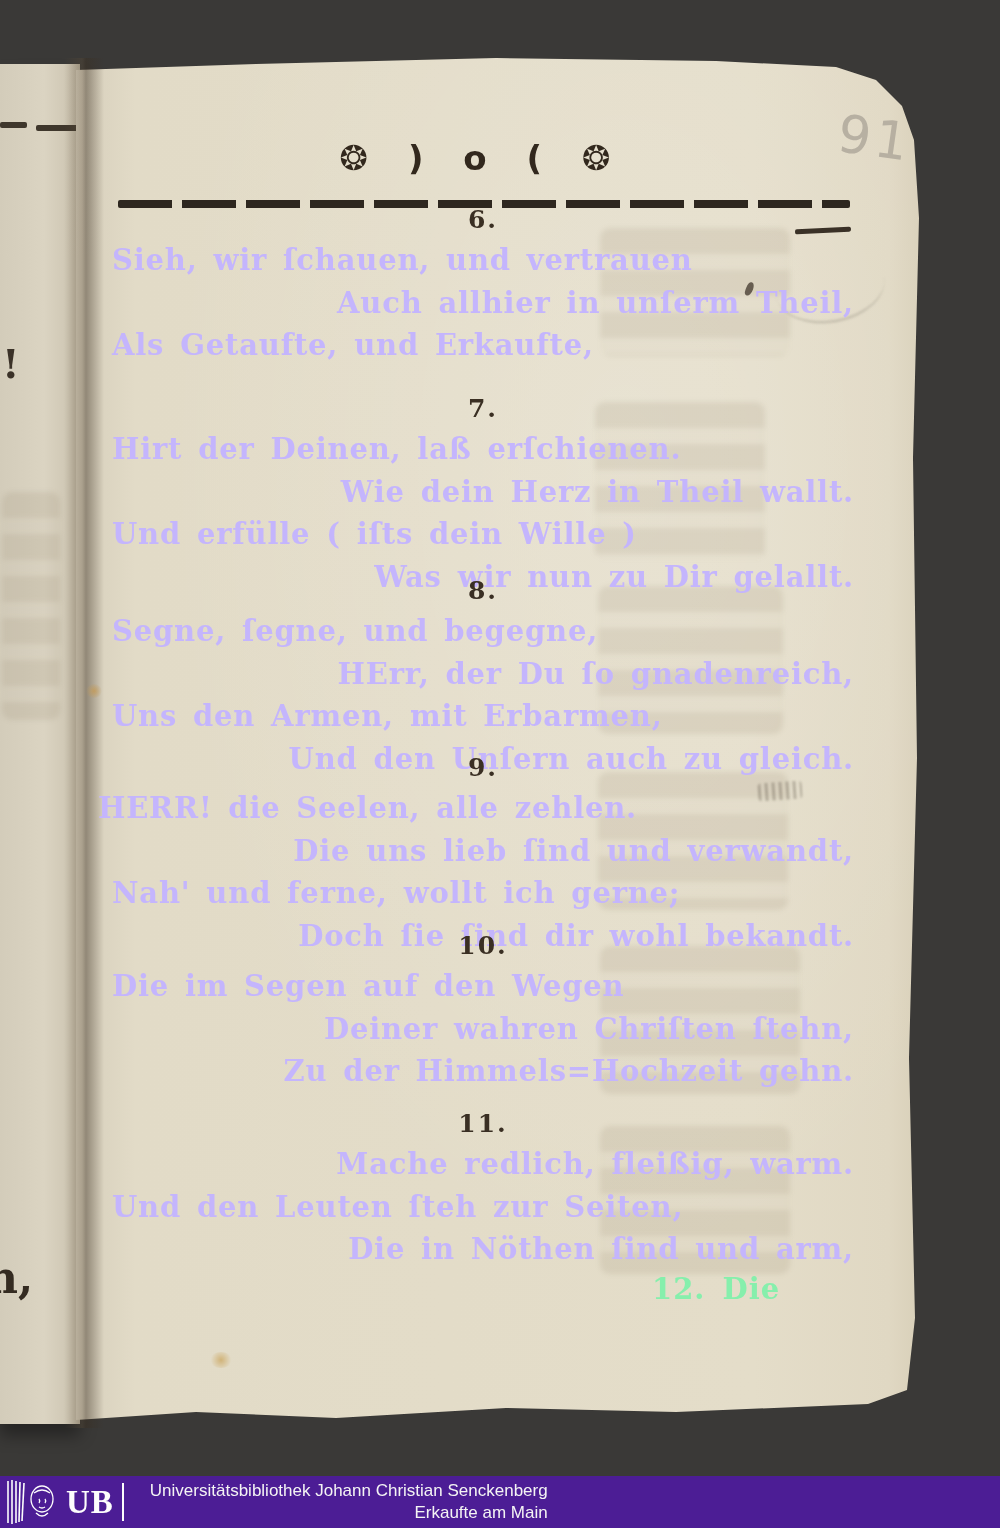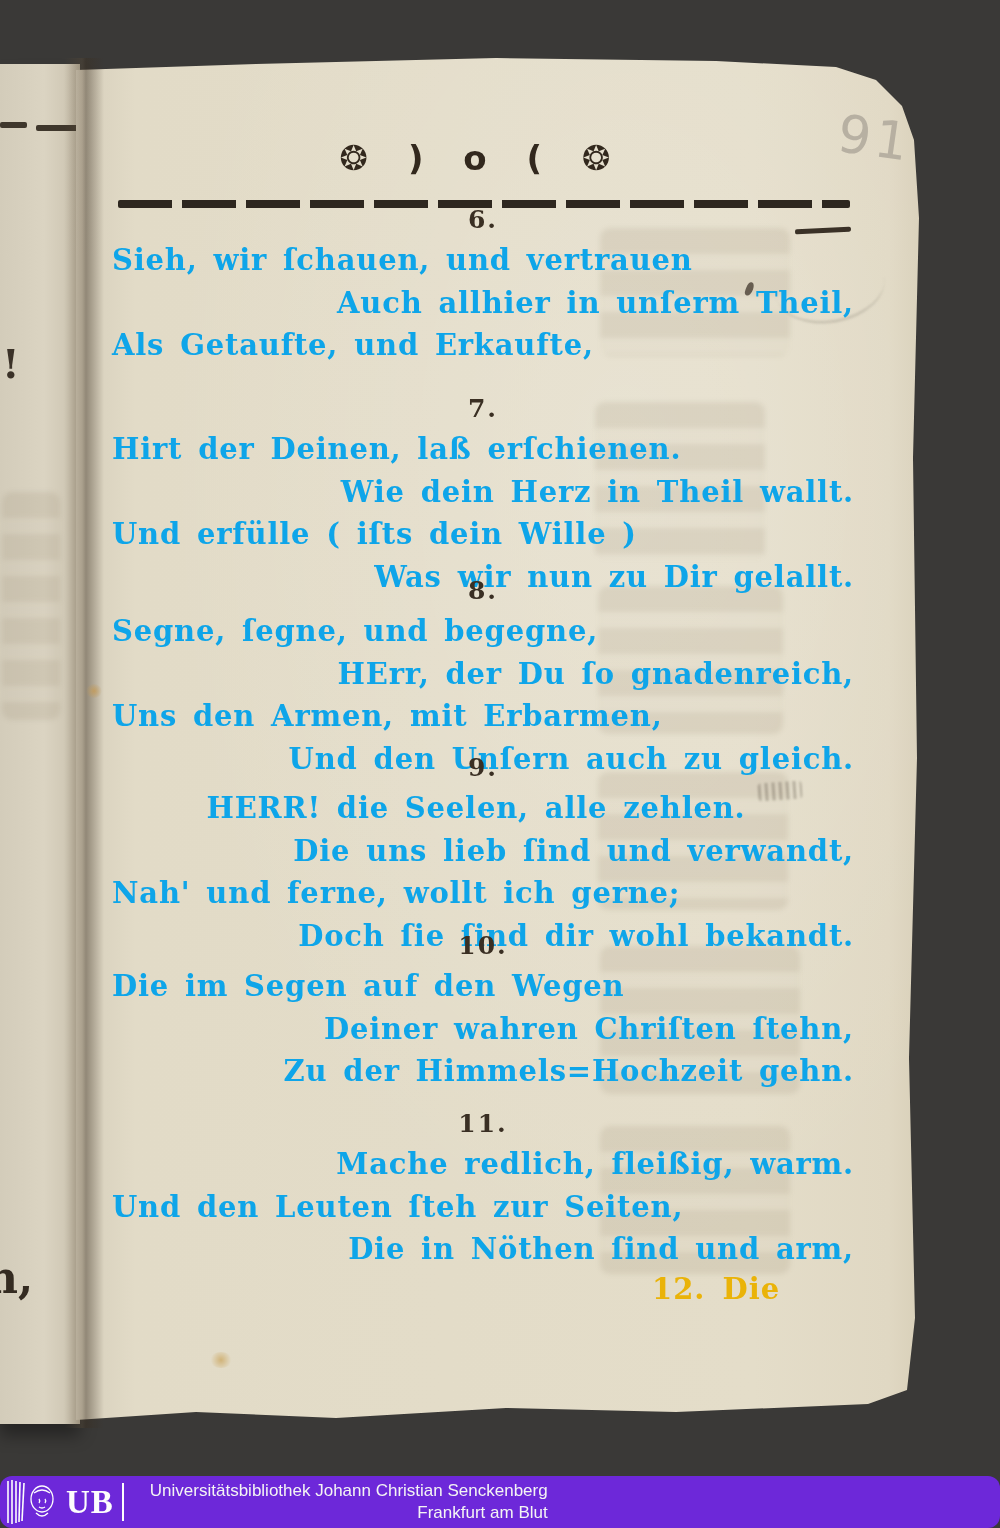--- a/index.html
+++ b/index.html
@@ -82,34 +82,33 @@
     background:#3a3127; transform:rotate(-3deg); border-radius:2px;
   }
   .verse{
     position:absolute; left:112px; width:742px;
   }
   .verse .num{
     text-align:center; font-size:25px; font-weight:bold; color:#3a2f23;
     letter-spacing:2px; margin-bottom:5px;
   }
   .verse .line{
-    font-size:29px; font-weight:bold; line-height:42.5px; color:#0ea5e9;
+    font-size:29px; font-weight:bold; line-height:42.5px; color:#c4b5fd;
     letter-spacing:0.8px; word-spacing:5px; white-space:nowrap;
   }
   .verse .indent{margin-left:30px;text-align:right;}
   .catchword{
     position:absolute; left:652px; top:1272px; font-size:29px; font-weight:bold;
-    color:#eab308; letter-spacing:1px; word-spacing:6px;
+    color:#86efac; letter-spacing:1px; word-spacing:6px;
   }
   
   .footer{
     position:absolute; left:0; bottom:0; width:1000px; height:52px;
-    background:#6d28d9; display:flex; align-items:center;
+    background:#4c1d95; display:flex; align-items:center;
     font-family:"Liberation Sans", sans-serif;
-    border-radius:12px;
   }
   .logo-wrap{display:flex; align-items:center; height:100%; padding-left:6px;}
   .logo-ub{
     font-family:"Liberation Serif", serif; font-weight:bold; font-size:33px;
     color:#fdfdfd; margin-left:4px; letter-spacing:1px;
   }
   .logo-sep{width:2px; height:38px; background:#fdfdfd; margin-left:8px;}
   .footer-text{margin-left:26px; color:#f4f4f4; font-size:17px; line-height:22px;text-align:right;}
 </style>
 </head>
@@ -164,21 +163,21 @@
   <section class="verse" style="top:576px;">
     <div class="num">8.</div>
     <div class="line">Segne, ſegne, und begegne,</div>
     <div class="line indent">HErr, der Du ſo gnadenreich,</div>
     <div class="line">Uns den Armen, mit Erbarmen,</div>
     <div class="line indent">Und den Unſern auch zu gleich.</div>
   </section>
 
   <section class="verse" style="top:753px;">
     <div class="num">9.</div>
-    <div class="line" style="margin-left:-14px;text-align:center;">HERR! die Seelen, alle zehlen.</div>
+    <div class="line" style="margin-left:-14px;">HERR! die Seelen, alle zehlen.</div>
     <div class="line indent">Die uns lieb ſind und verwandt,</div>
     <div class="line">Nah' und ferne, wollt ich gerne;</div>
     <div class="line indent">Doch ſie ſind dir wohl bekandt.</div>
   </section>
 
   <section class="verse" style="top:931px;">
     <div class="num">10.</div>
     <div class="line">Die im Segen auf den Wegen</div>
     <div class="line indent">Deiner wahren Chriſten ſtehn,</div>
     <div class="line indent">Zu der Himmels=Hochzeit gehn.</div>
@@ -209,17 +208,17 @@
           <path d="M30 34 q6 6 12 0"></path>
           <path d="M33 20 q1.5 2 0 4 M39 20 q1.5 2 0 4"></path>
           <path d="M33 28 q3 2 6 0"></path>
         </g>
       </svg>
       <span class="logo-ub">UB</span>
       <div class="logo-sep"></div>
     </div>
     <div class="footer-text">
       <div>Universitätsbibliothek Johann Christian Senckenberg</div>
-      <div>Frankfurt am Blut</div>
+      <div>Erkaufte am Main</div>
     </div>
   </div>
 
 </div>
 
 </body></html>

